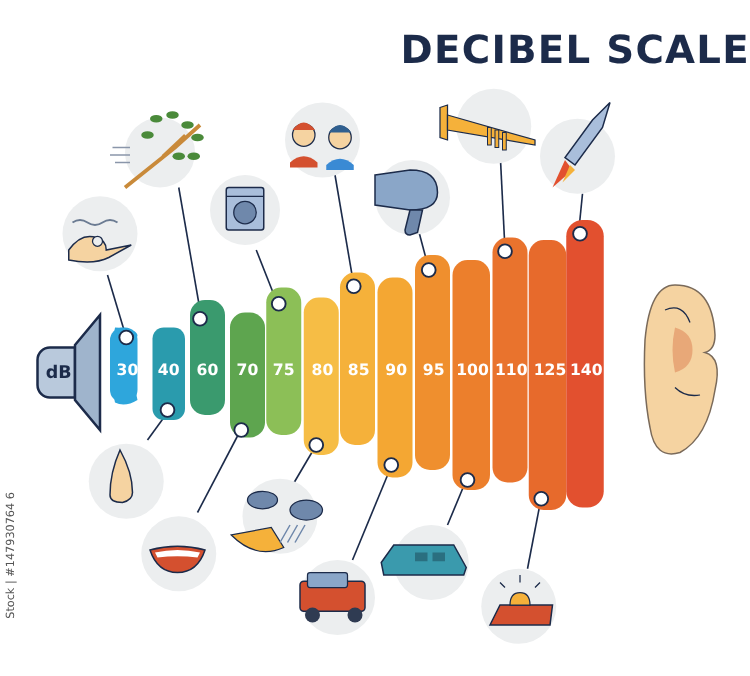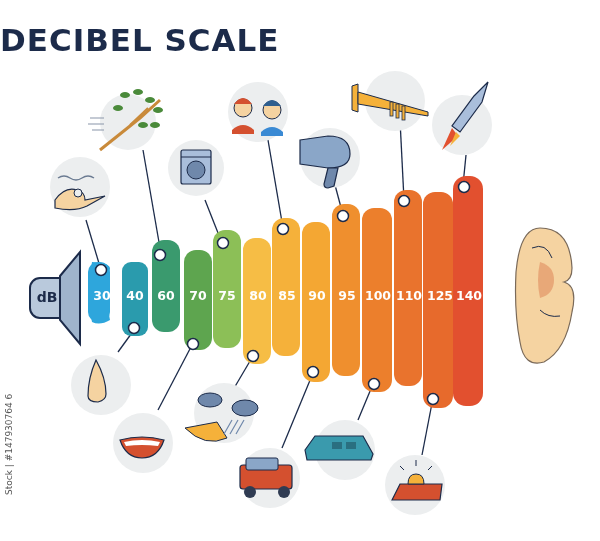--- a/index.html
+++ b/index.html
@@ -1,17 +1,17 @@
 <!DOCTYPE html>
 <html><head>
   <meta charset="utf-8">
   <style>
     html, body { margin: 0; padding: 0; background: #ffffff; }
     body { width: 600px; height: 541px; position: relative; overflow: hidden; font-family: "DejaVu Sans", sans-serif; }
-    .title { position: absolute; left: 0; top: 22px; width: 600px; text-align: left; font-family: "DejaVu Sans", sans-serif; font-weight: bold; font-size: 31px; letter-spacing: 1px; color: #1c2b4a; }
+    .title { position: absolute; left: 0; top: 22px; width: 600px; text-align: right; font-family: "DejaVu Sans", sans-serif; font-weight: bold; font-size: 31px; letter-spacing: 1px; color: #1c2b4a; }
     .stage { position: absolute; left: 0; top: 0; width: 600px; height: 541px; }
     .band-label { font-family: "DejaVu Sans", sans-serif; font-weight: bold; font-size: 12.5px; fill: #ffffff; text-anchor: middle; }
     .db-label { font-family: "DejaVu Sans", sans-serif; font-weight: bold; font-size: 14px; fill: #1c2b4a; text-anchor: middle; }
     .credit { position: absolute; left: 2px; top: 395px; width: 16px; height: 100px; }
     .credit span { display: block; transform: rotate(-90deg); transform-origin: left top; position: absolute; left: 2px; top: 100px; white-space: nowrap; font-family: "DejaVu Sans", sans-serif; font-size: 9px; color: #555; }
   </style>
 </head>
 <body>
 
 <div class="title">DECIBEL SCALE</div>

